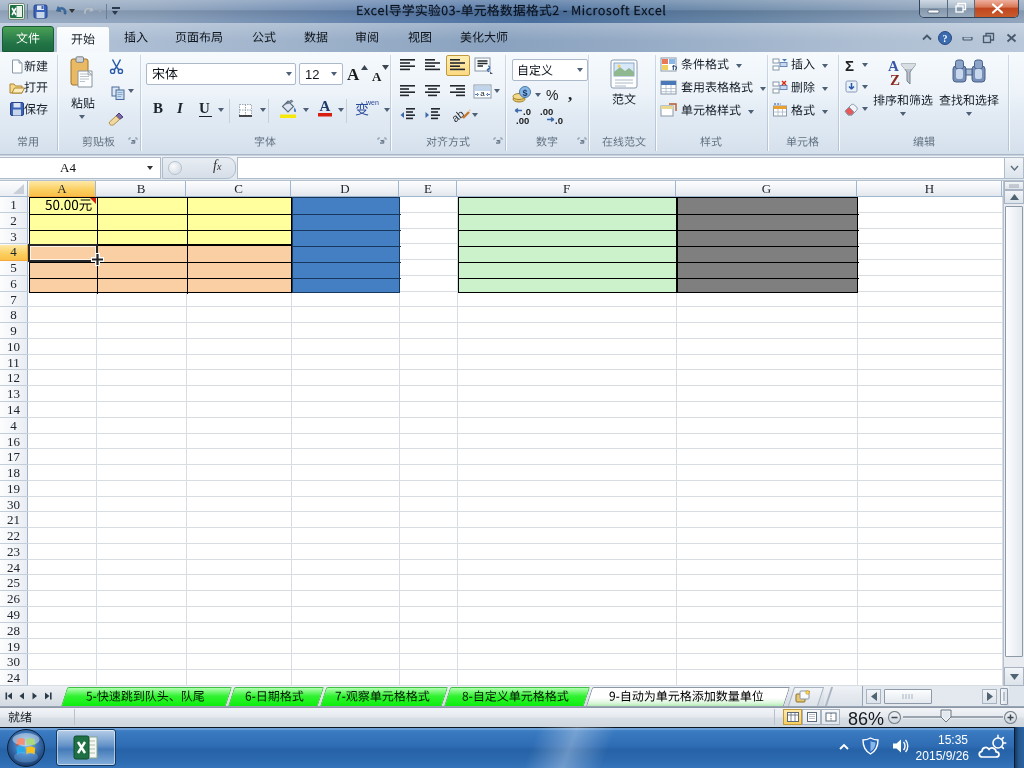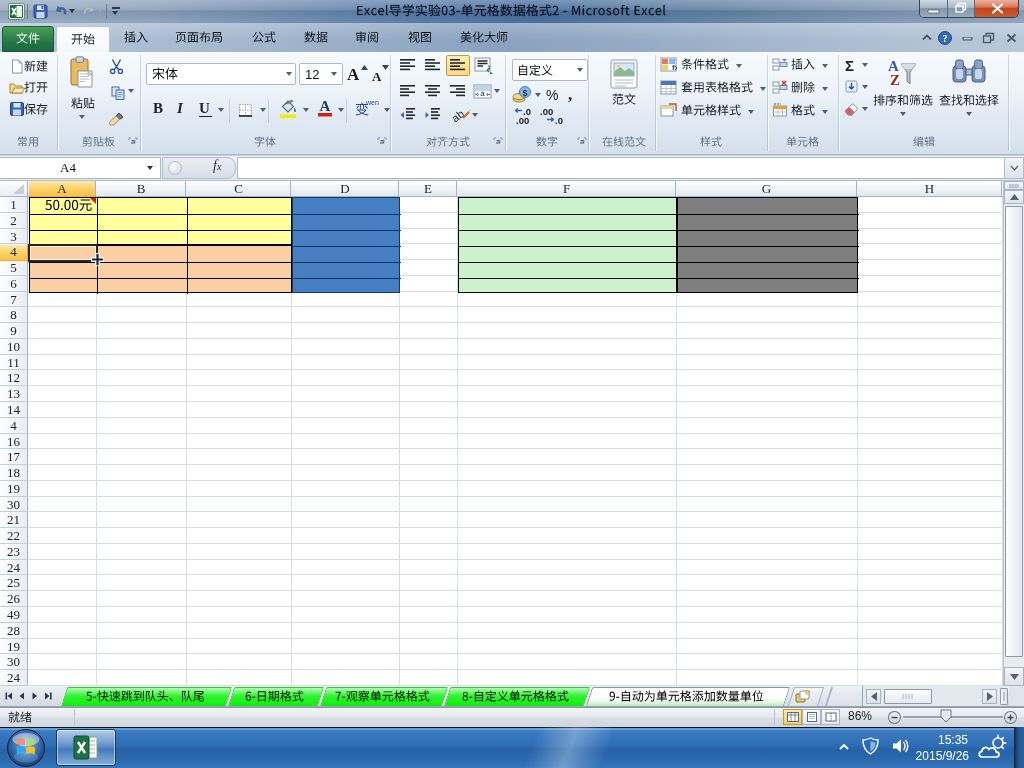--- a/index.html
+++ b/index.html
@@ -927,21 +927,21 @@
         <rect x="1.5" y=".5" width="9" height="9" fill="#fff" stroke="#5a6a7a"></rect>
         <path d="M3 2.5 H9 M3 4.5 H9 M3 6.5 H9" stroke="#9aa6b2" stroke-width=".7"></path>
       </svg>
     </div>
 <div style="position:absolute;left:821px;top:709px;width:19px;height:16px;background:linear-gradient(#f6f8fa,#e2e8ee);border:1px solid #a8b4c0;display:flex;align-items:center;justify-content:center;">
       <svg width="12" height="10" viewBox="0 0 12 10">
         <rect x="1" y="1" width="10" height="8" fill="#fff" stroke="#5a6a7a"></rect>
         <path d="M6 1 V9" stroke="#5a6a7a" stroke-dasharray="1.5 1"></path>
       </svg>
     </div>
-<div style="position:absolute;left:848px;top:709px;width:36px;height:15px;font-size:12px;color:#15191d;"><span class="lat">86%</span></div>
+<div style="position:absolute;left:848px;top:709px;width:36px;height:15px;font-size:18px;color:#15191d;"><span class="lat">86%</span></div>
 <div style="position:absolute;left:888px;top:711px;width:13px;height:13px;">
       <svg width="13" height="13" viewBox="0 0 13 13">
         <circle cx="6.5" cy="6.5" r="6" fill="linear" fill-opacity="0" stroke="#78848e" stroke-width="1.1"></circle>
         <path d="M3.5 6.5 H9.5" stroke="#3c4852" stroke-width="1.5"></path>
       </svg>
     </div>
 <div style="position:absolute;left:903px;top:716px;width:100px;height:2px;background:#9aa4ae;box-shadow:0 1px 0 #e8ecf0;"></div>
 <div style="position:absolute;left:940px;top:709px;width:12px;height:14px;">
       <svg width="12" height="14" viewBox="0 0 12 14">
         <path d="M1 1 H11 V8 L6 13 L1 8 Z" fill="#f2f5f8" stroke="#68747e"></path>

